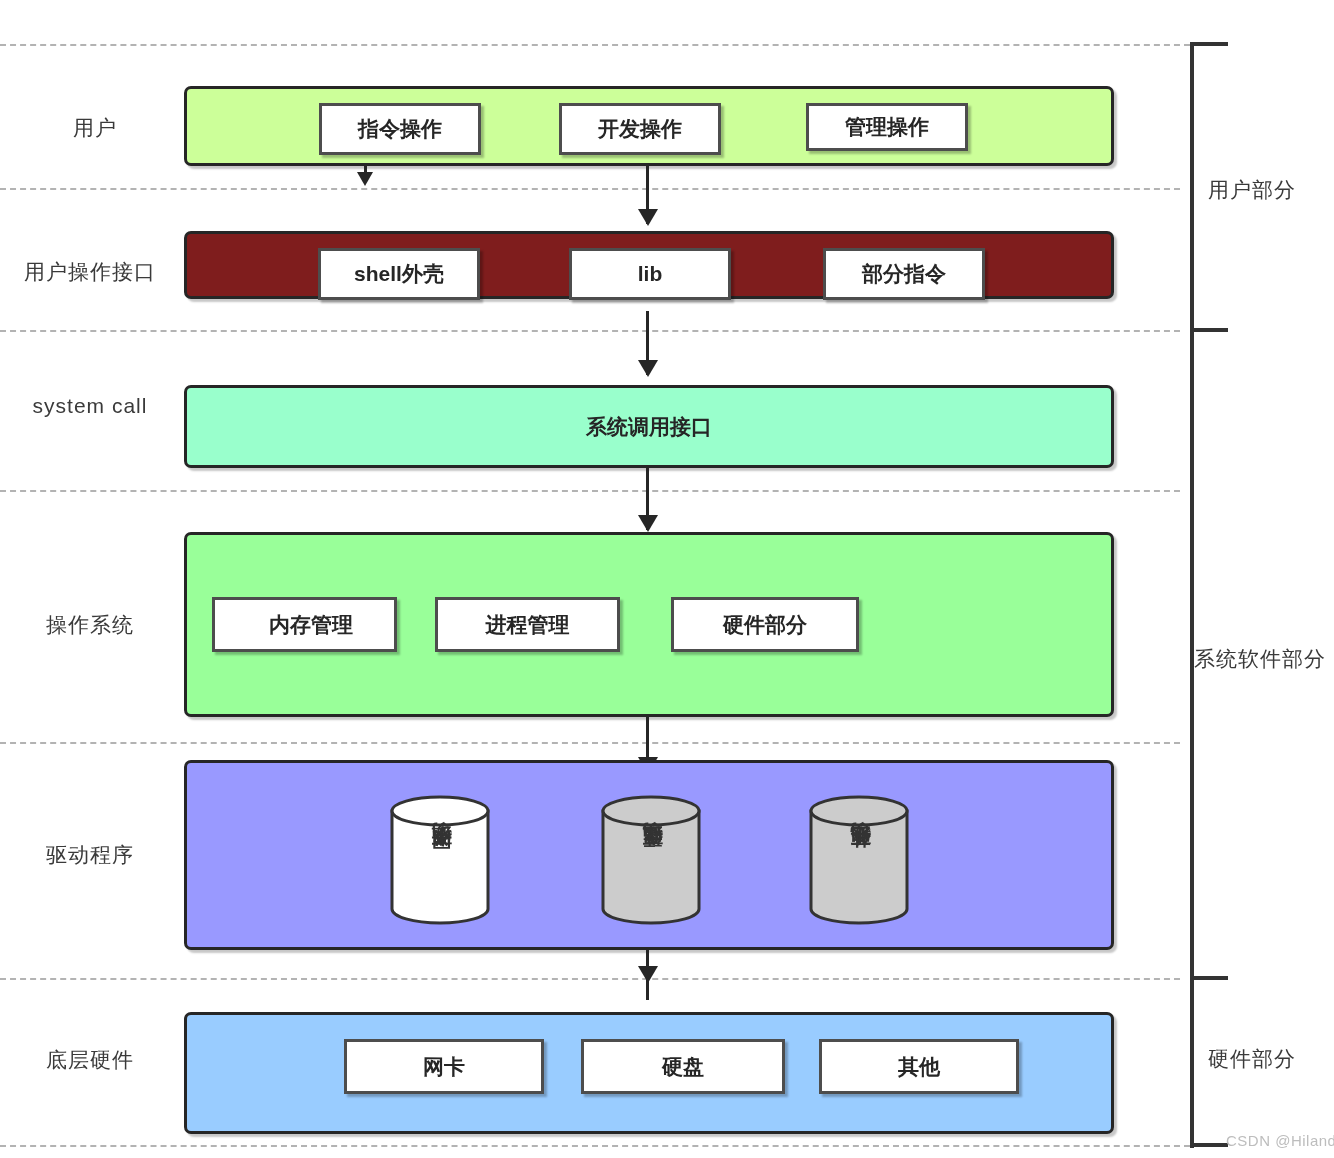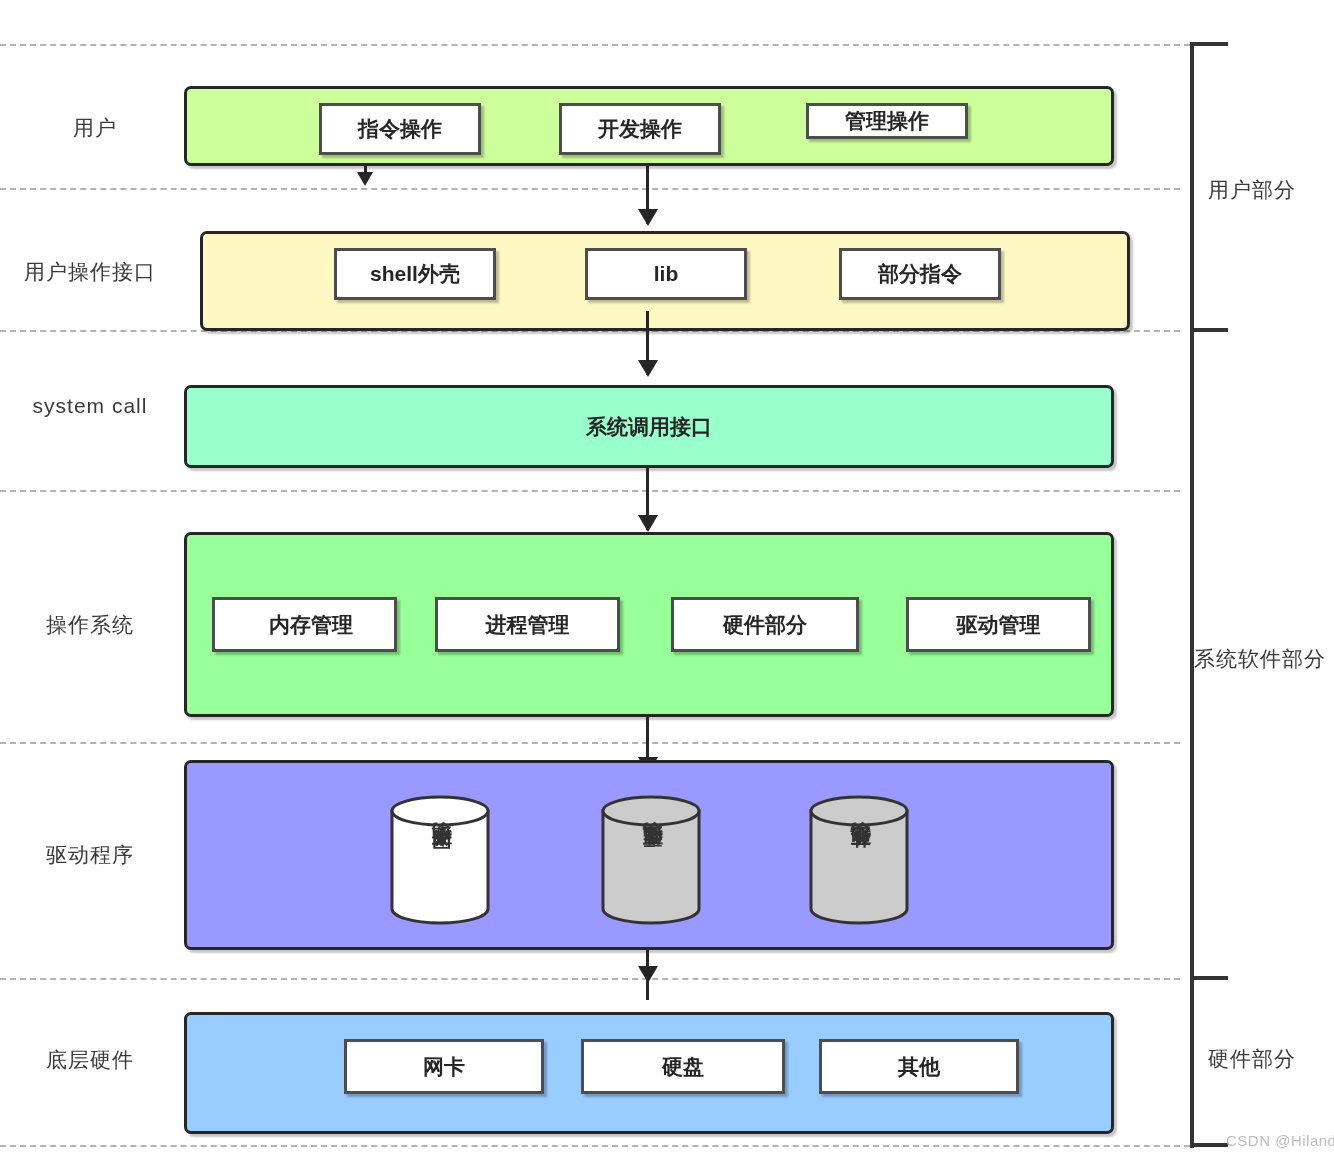--- a/index.html
+++ b/index.html
@@ -170,36 +170,36 @@
     <span>用户</span>
   </div>
   <div class="band" style="left:184px; top:86px; width:930px; height:80px; background:#CCFF99;">
     <div class="band-inner">
       <div class="cell" style="left:132px; top:14px; width:162px; height:52px;">
         <span>指令操作</span>
       </div>
       <div class="cell" style="left:372px; top:14px; width:162px; height:52px;">
         <span>开发操作</span>
       </div>
-      <div class="cell" style="left:619px; top:14px; width:162px; height:36px;">
+      <div class="cell" style="left:619px; top:14px; width:162px; height:48px;">
         <span>管理操作</span>
       </div>
     </div>
   </div>
 
   <div class="arrow-line" style="left:364px; top:166px; height:14px;"></div>
   <div class="arrow-head small" style="left:357px; top:172px;"></div>
 
   <div class="arrow-line" style="left:646px; top:166px; height:58px;"></div>
   <div class="arrow-head" style="left:638px; top:209px;"></div>
 
   <div class="row-label" style="left:0px; top:232px; width:180px; height:80px;">
     <span>用户操作接口</span>
   </div>
-  <div class="band" style="left:200px; top:231px; width:930px; height:100px; background:#fef9c3;">
+  <div class="band" style="left:184px; top:231px; width:930px; height:68px; background:#7f1d1d;">
     <div class="band-inner">
       <div class="cell" style="left:131px; top:14px; width:162px; height:52px;">
         <span>shell外壳</span>
       </div>
       <div class="cell" style="left:382px; top:14px; width:162px; height:52px;">
         <span>lib</span>
       </div>
       <div class="cell" style="left:636px; top:14px; width:162px; height:52px;">
         <span>部分指令</span>
       </div>
@@ -227,23 +227,20 @@
   <div class="band" style="left:184px; top:532px; width:930px; height:185px; background:#99FF99;">
     <div class="band-inner">
       <div class="cell" style="left:25px; top:62px; width:185px; height:55px;padding-left:13px;">
         <span>内存管理</span>
       </div>
       <div class="cell" style="left:248px; top:62px; width:185px; height:55px;">
         <span>进程管理</span>
       </div>
       <div class="cell" style="left:484px; top:62px; width:188px; height:55px;">
         <span>硬件部分</span>
-      </div>
-      <div class="cell" style="left:719px; top:62px; width:185px; height:55px;">
-        <span>驱动管理</span>
       </div>
     </div>
   </div>
 
   <div class="arrow-line" style="left:646px; top:717px; height:56px;"></div>
   <div class="arrow-head" style="left:638px; top:757px;"></div>
 
   <div class="row-label" style="left:0px; top:820px; width:180px; height:70px;">
     <span>驱动程序</span>
   </div>

